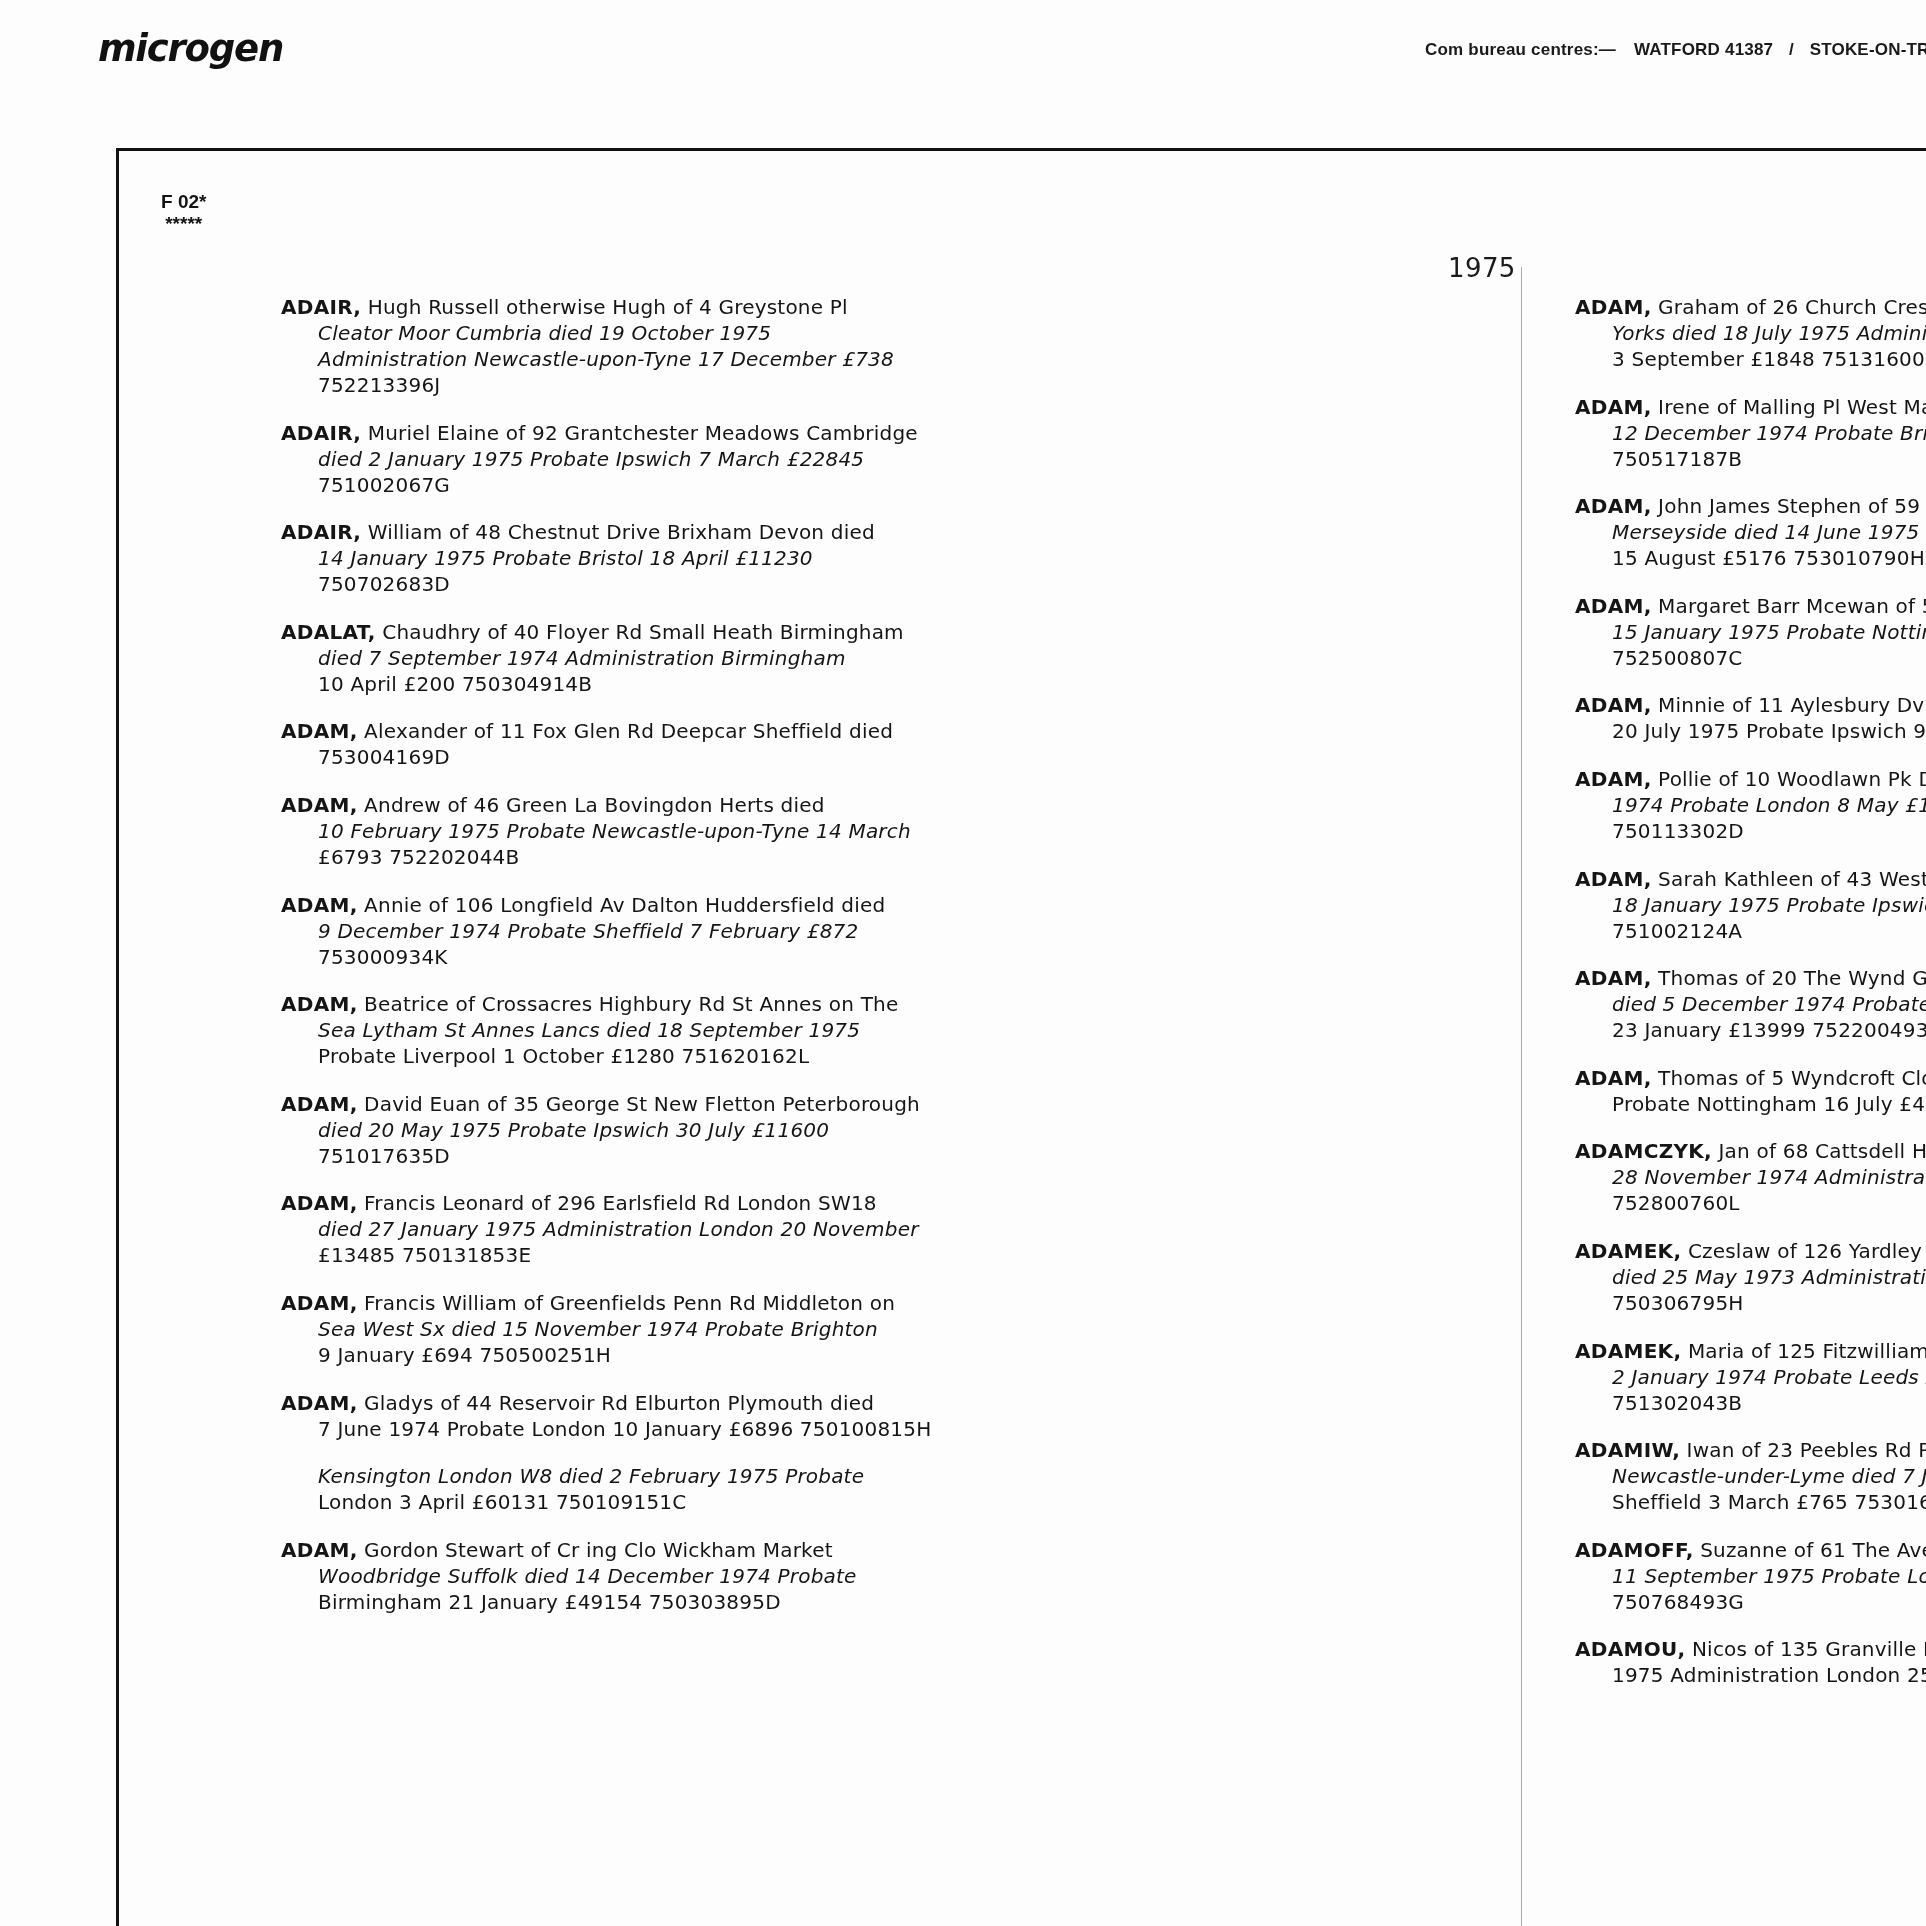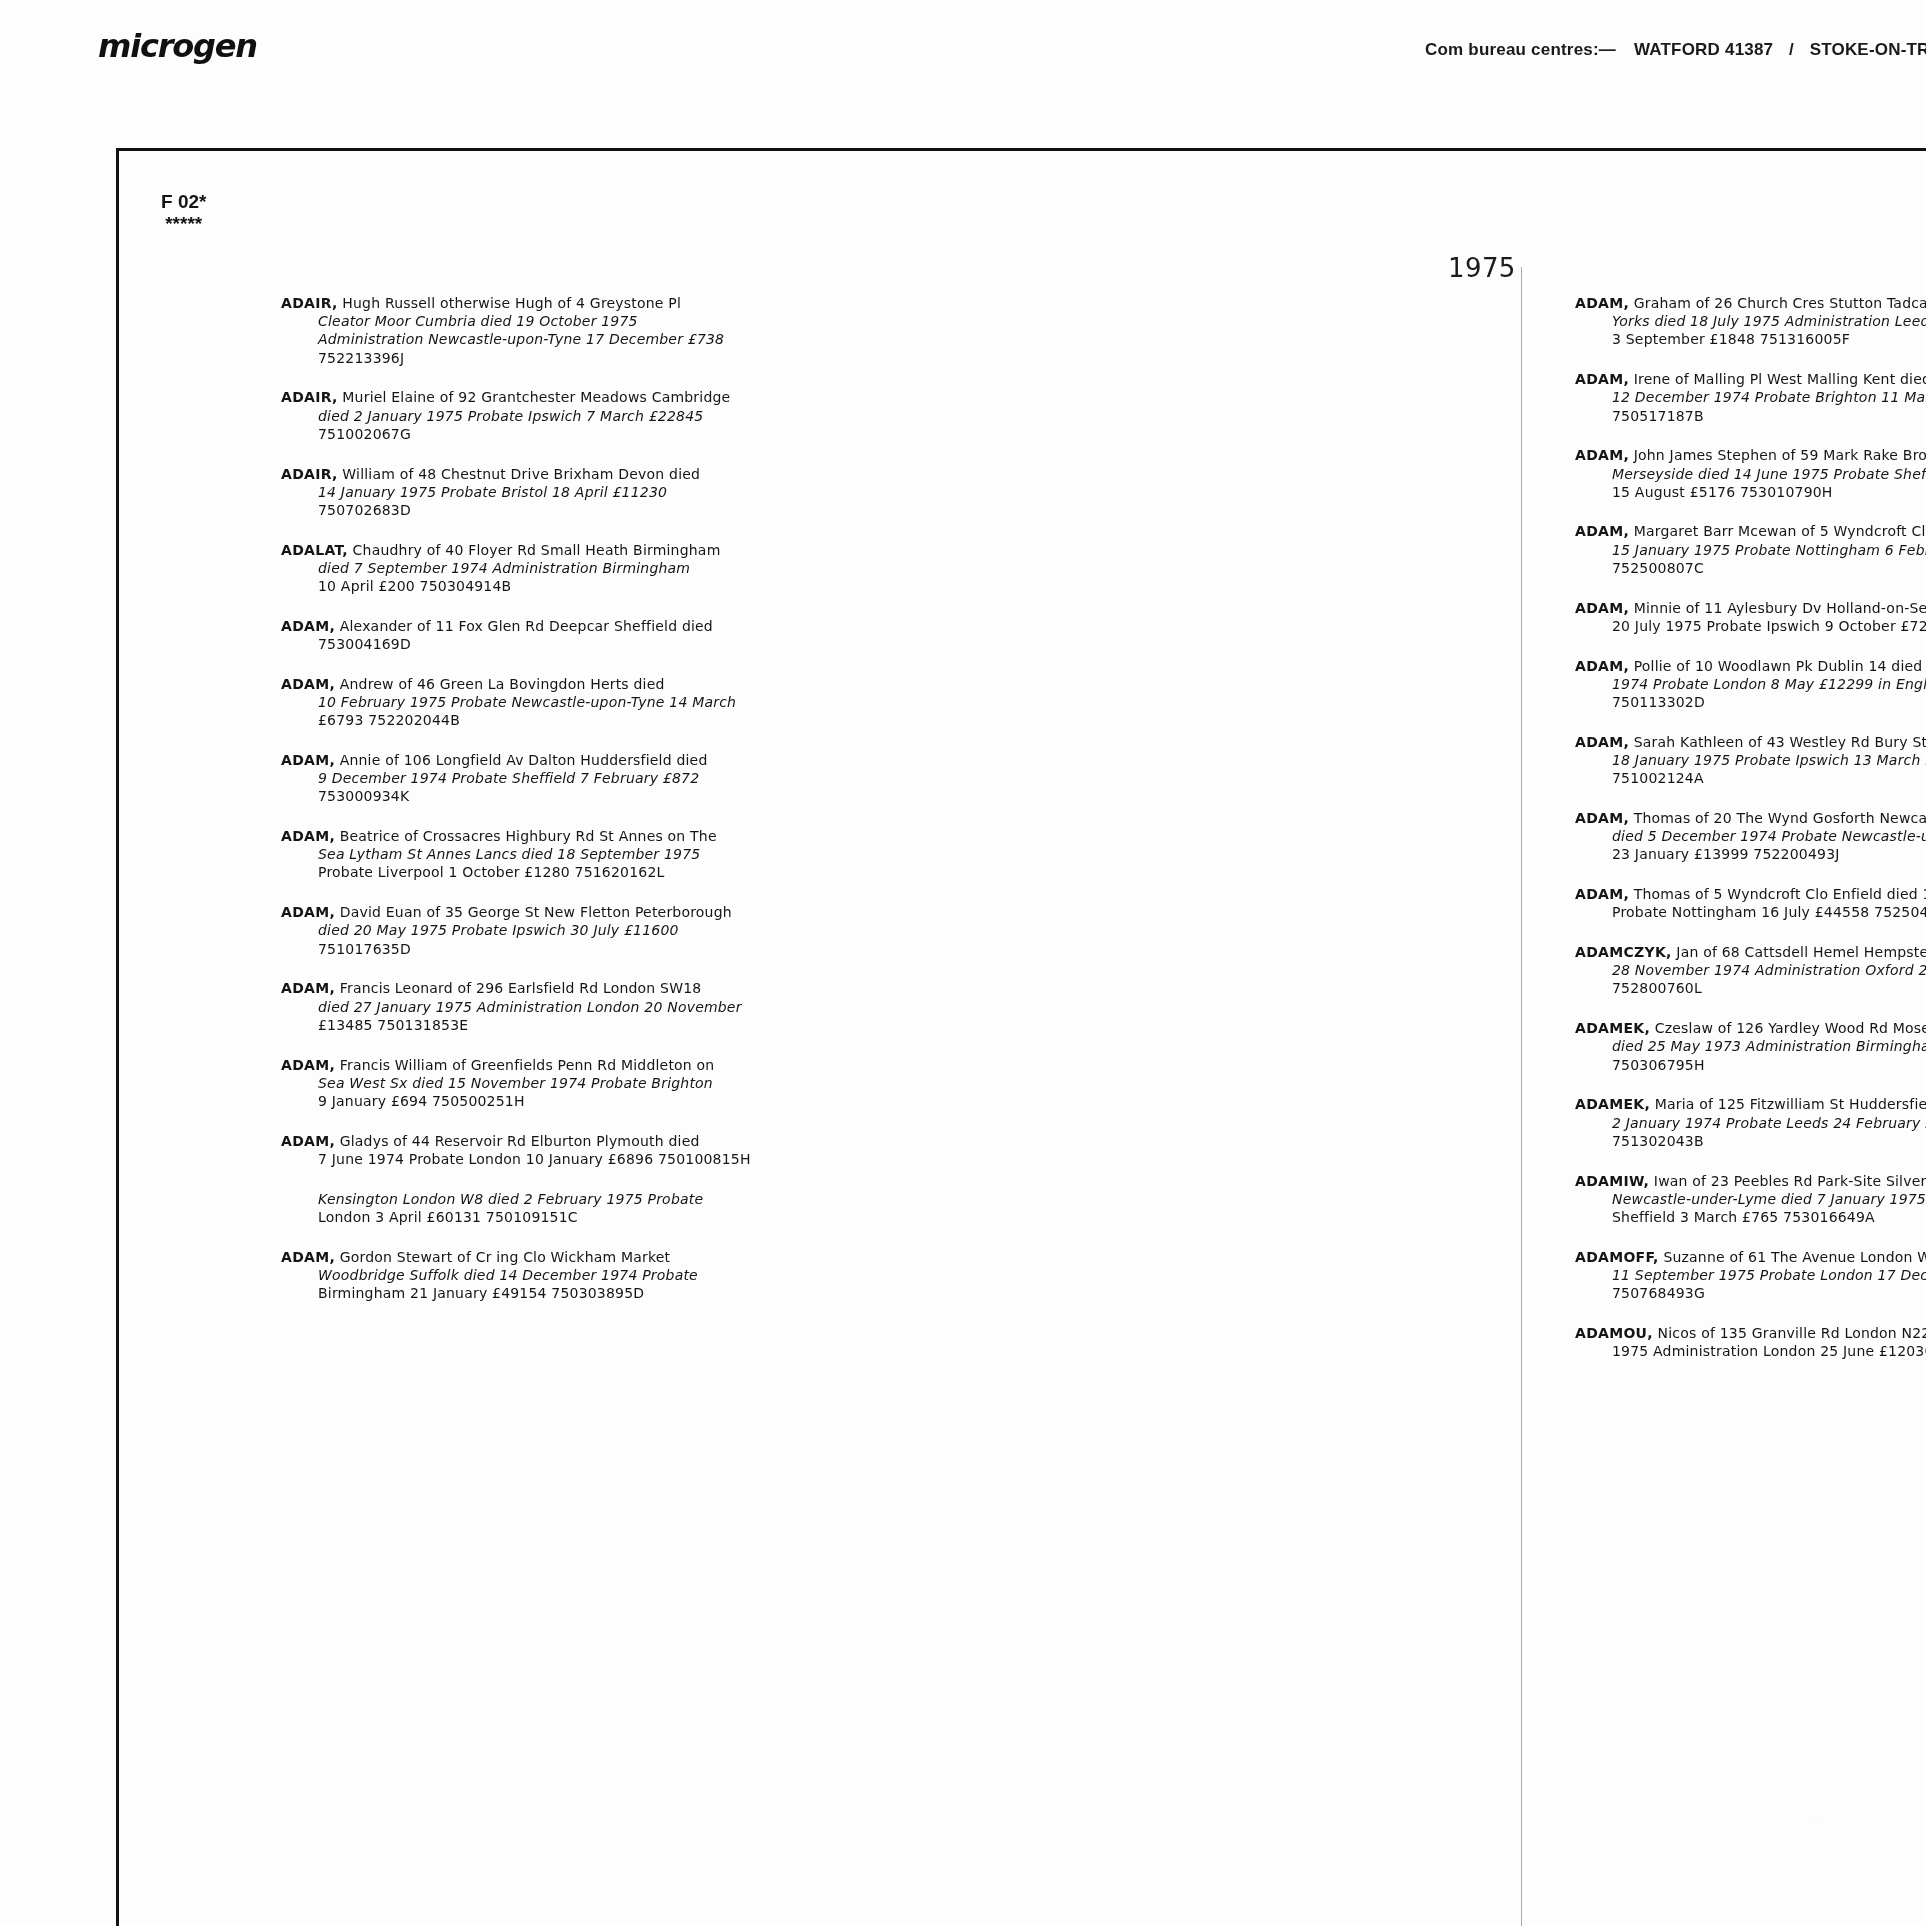--- a/index.html
+++ b/index.html
@@ -27,21 +27,21 @@
   }
 
   
   .brand-top {
     position: absolute;
     left: 98px;
     top: 27px;
     font-family: "DejaVu Sans", sans-serif;
     font-weight: bold;
     font-style: italic;
-    font-size: 32px;
+    font-size: 37px;
     letter-spacing: -1.2px;
     color: #111;
   }
   .bureau-top {
     position: absolute;
     left: 1425px;
     top: 40px;
     font-family: "Liberation Sans", sans-serif;
     font-weight: bold;
     font-size: 17px;
@@ -107,21 +107,21 @@
     position: absolute;
     top: 0;
     width: 1163px;
   }
   .col-left  { left: 162px; }
   .col-right { left: 1456px; }
 
   .entry {
     margin-bottom: 21.6px;
     font-family: "DejaVu Sans", sans-serif;
-    font-size: 14px;
+    font-size: 20px;
     line-height: 1.30;
     color: #151515;
     letter-spacing: 0.2px;
   }
   .entry .surname {
     font-weight: bold;
     letter-spacing: 0.3px;
   }
   .entry .body {
     display: block;

